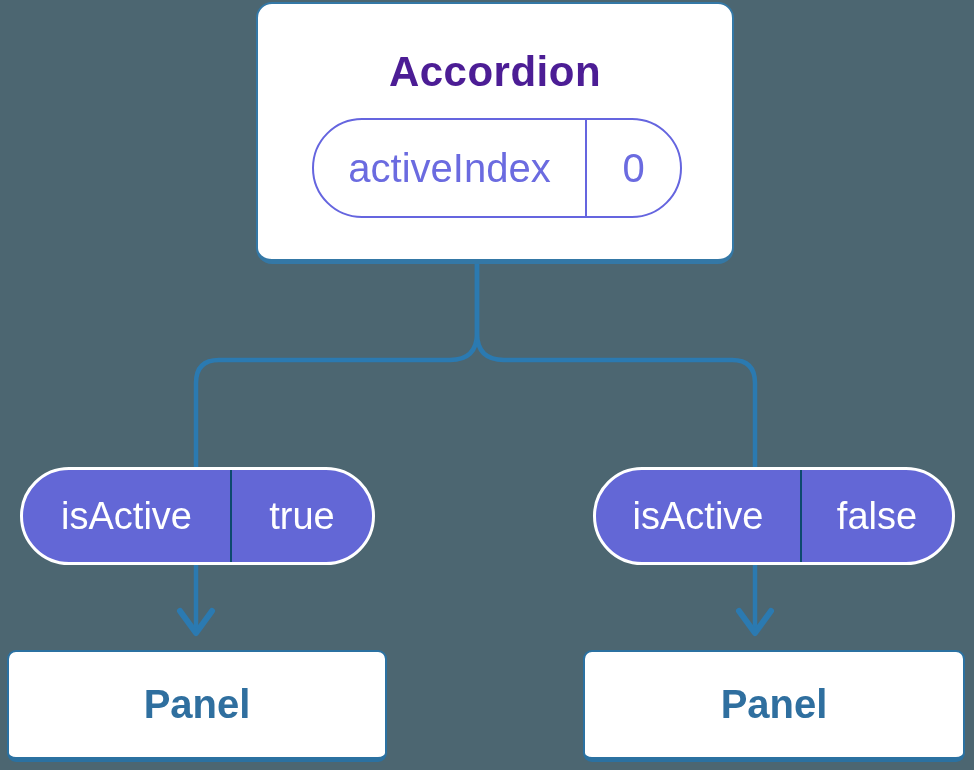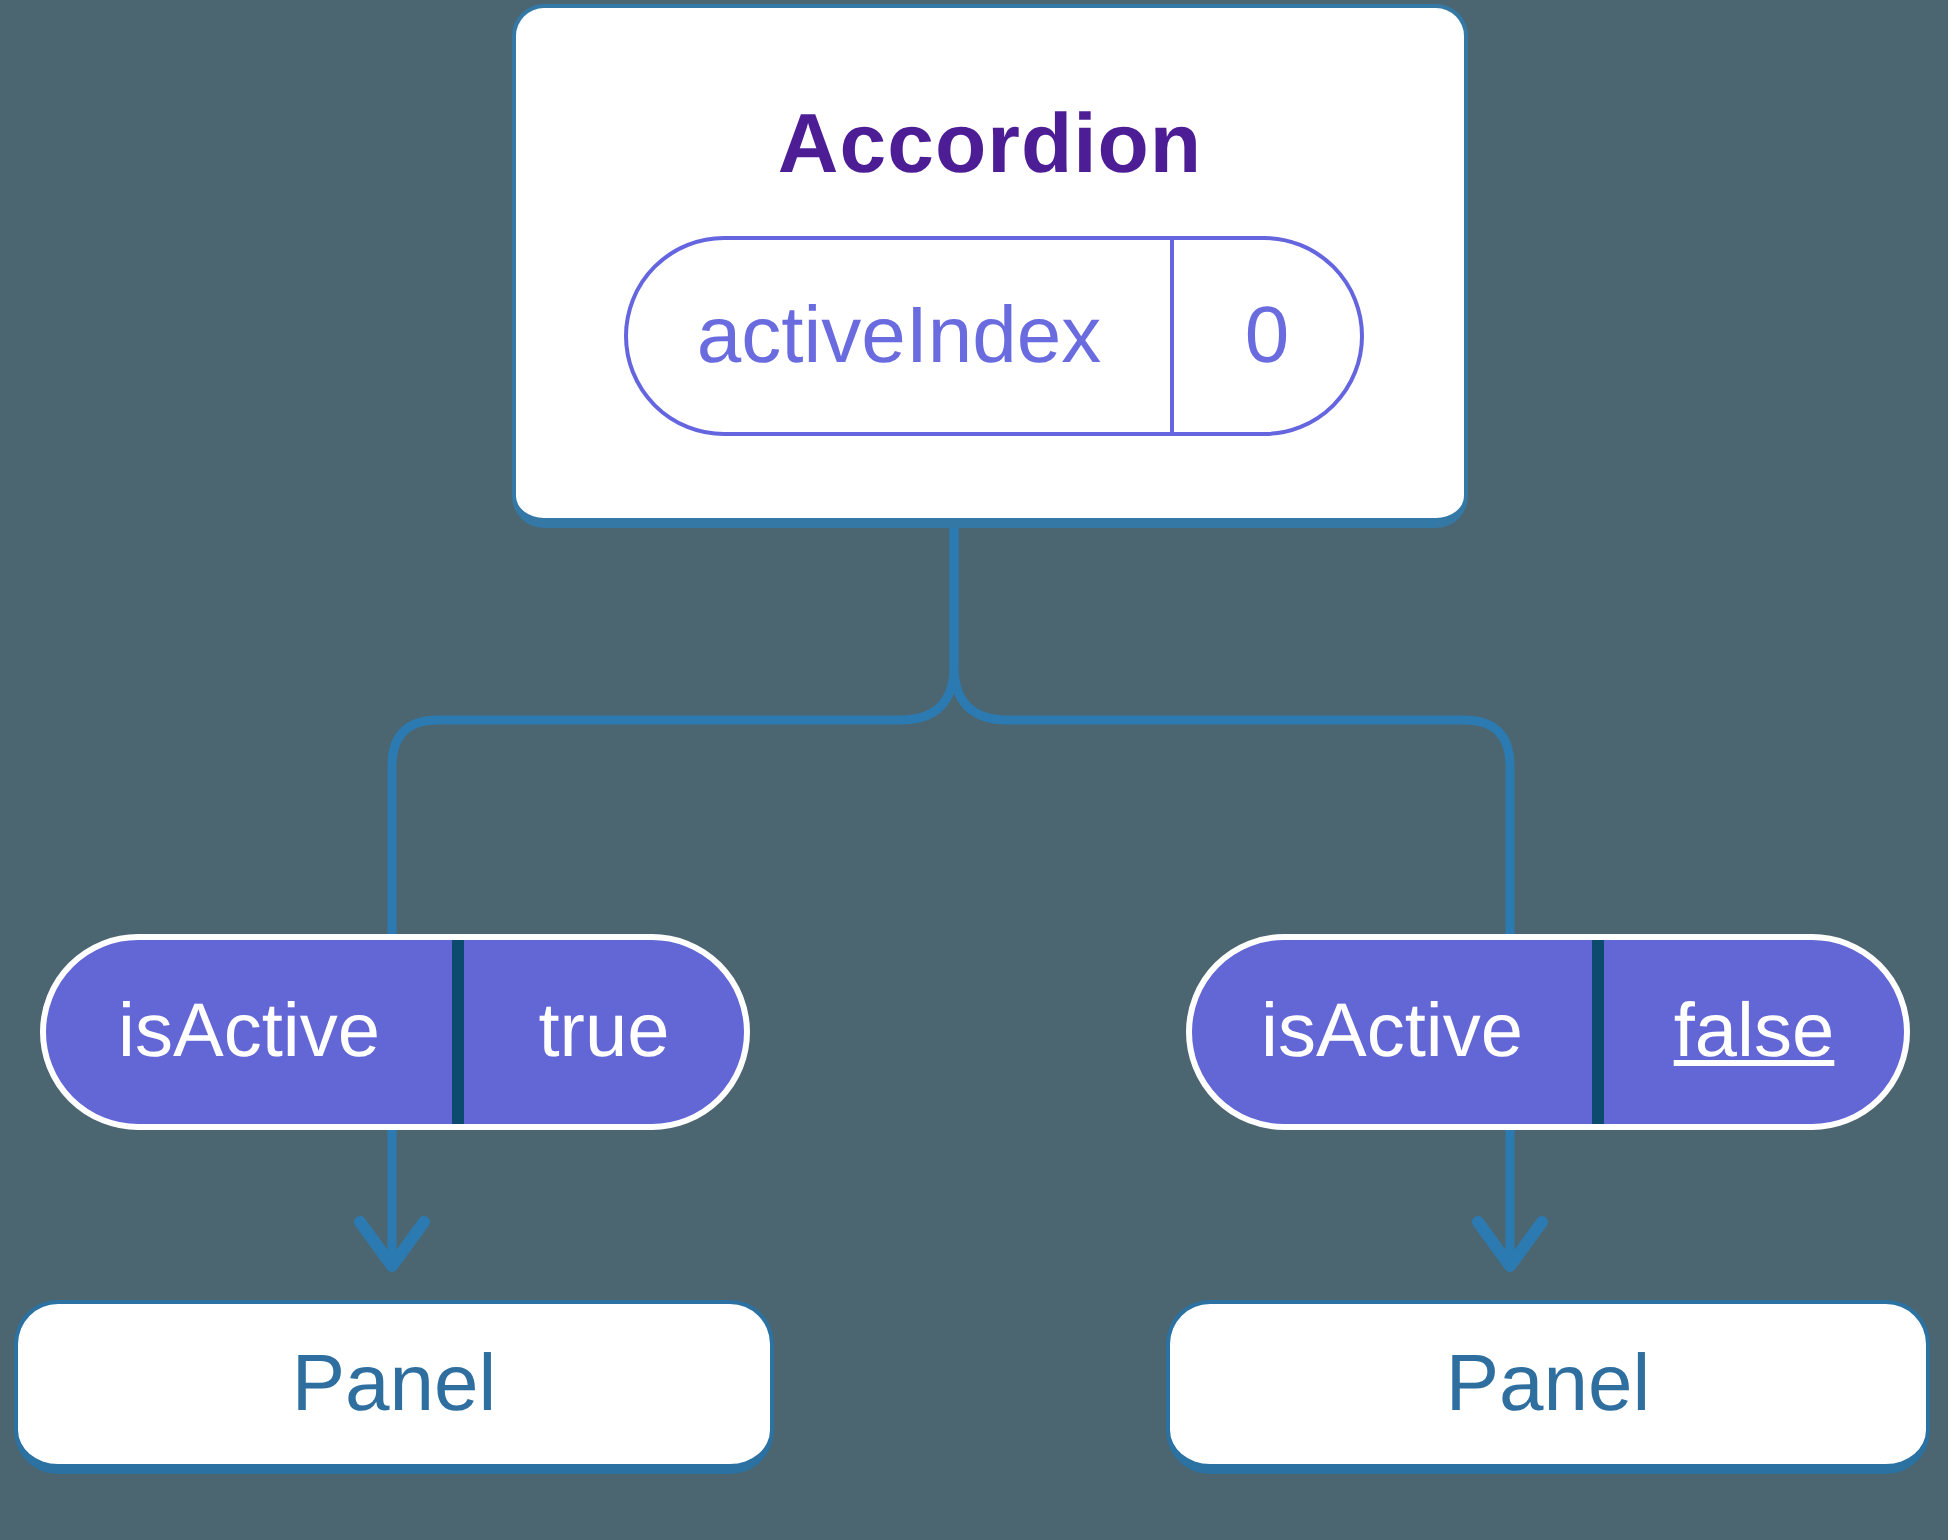--- a/index.html
+++ b/index.html
@@ -77,37 +77,37 @@
   }
   .prop-pill.left { left: 20px;  width: 355px; }
   .prop-pill.right { left: 593px; width: 362px; }
   .prop-pill .cell {
     display: flex;
     align-items: center;
     justify-content: center;
     font-size: 38px;
     color: #ffffff;
   }
-  .prop-pill .name-cell { flex: 1; border-right: 6px solid #0c4a6e; text-align: right; }
+  .prop-pill .name-cell { flex: 1; border-right: 2px solid #0c4a6e; text-align: right; }
   .prop-pill.left  .value-cell { width: 140px; }
-  .prop-pill.right .value-cell { width: 150px; text-decoration: underline; }
+  .prop-pill.right .value-cell { width: 150px; }
   
   .panel {
     position: absolute;
     top: 650px;
-    height: 87px;
+    height: 112px;
     background: #ffffff;
     border: 2px solid #2B71A1;
     border-bottom-width: 5px;
-    border-radius: 22px;
+    border-radius: 9px;
     display: flex;
     align-items: center;
     justify-content: center;
     font-size: 40px;
-    font-weight: 400;
+    font-weight: 700;
     color: #2F6F9F;
     z-index: 2;
   }
   .panel.left { left: 7px;  width: 380px; }
   .panel.right { left: 583px; width: 382px; }
 </style>
 </head>
 <body>
 
 <div class="canvas">

